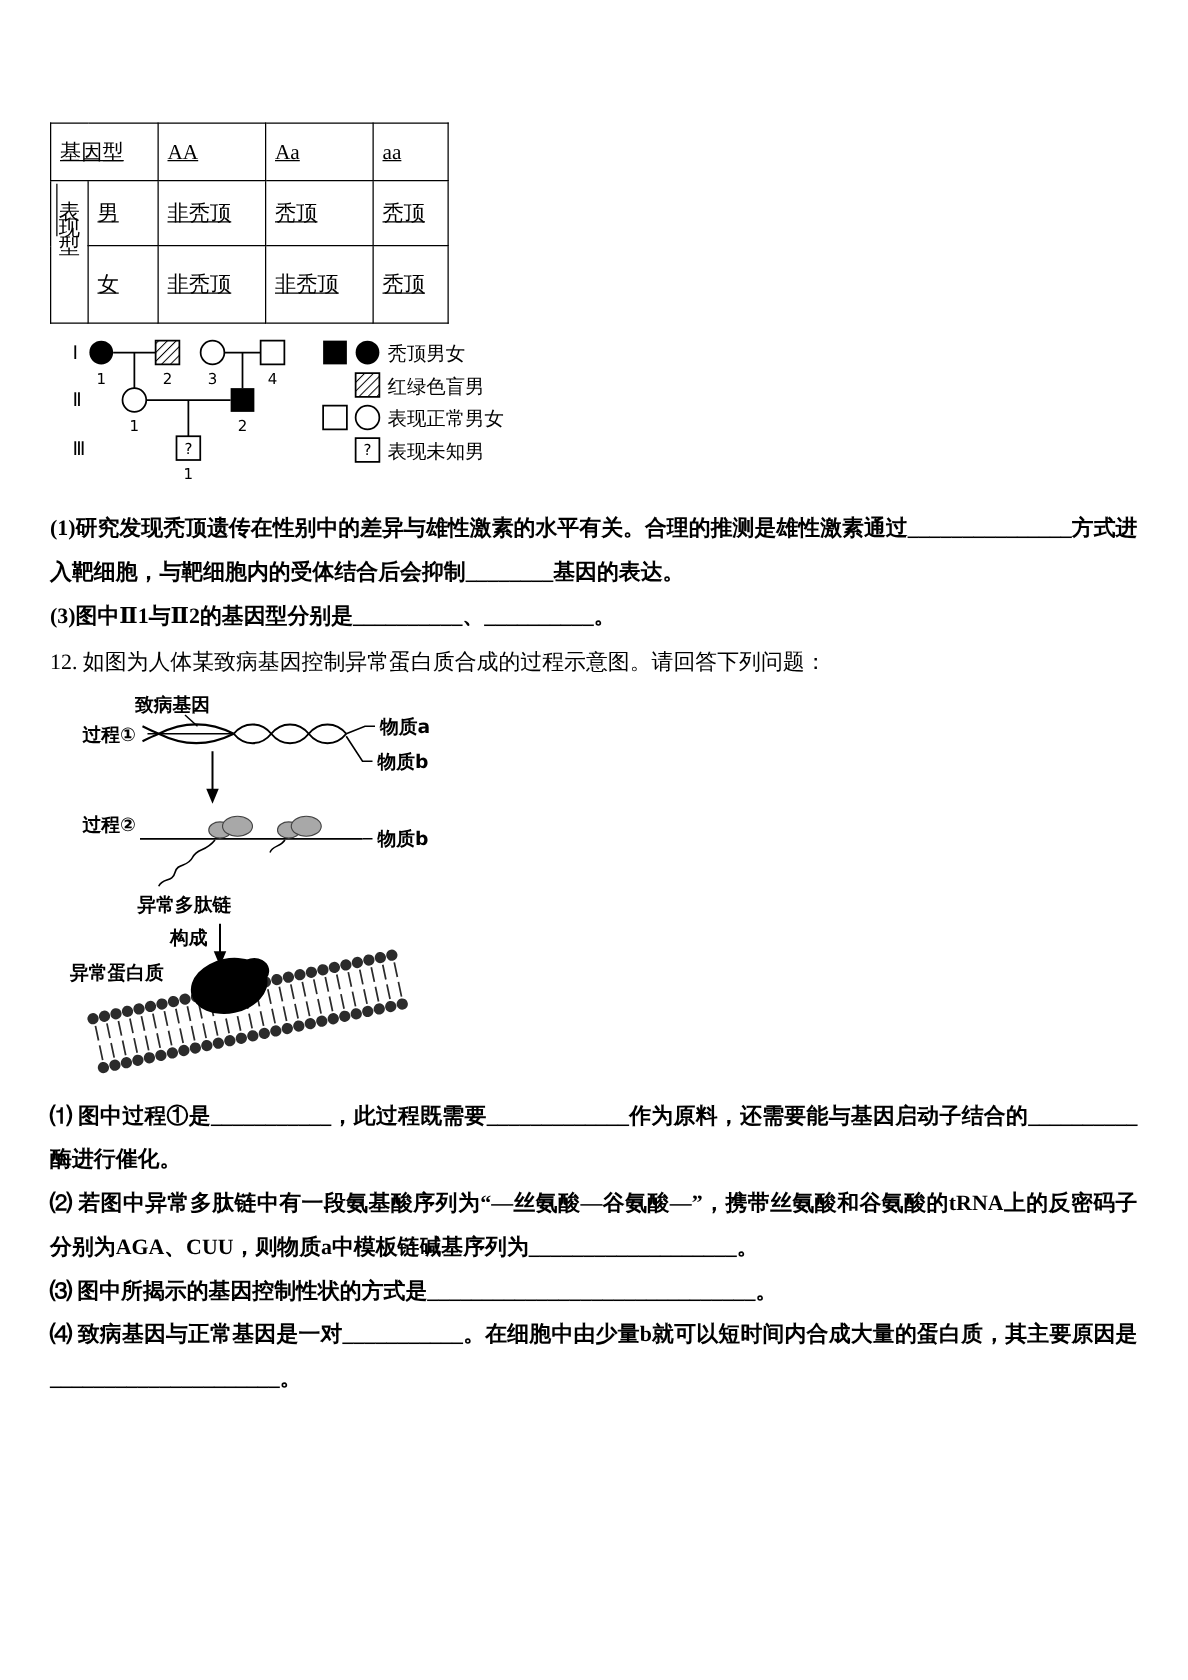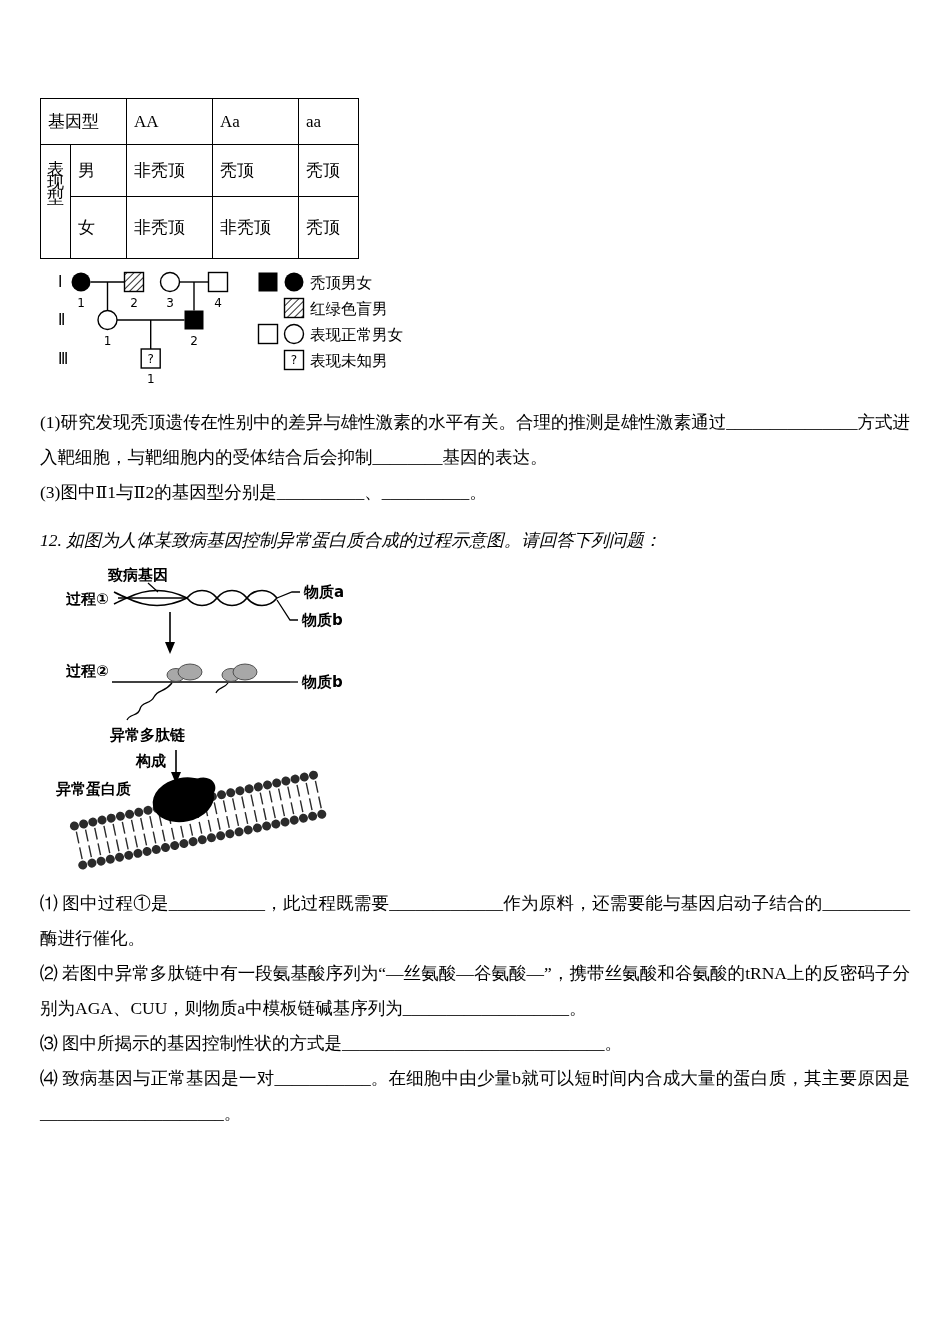--- a/index.html
+++ b/index.html
@@ -5,21 +5,21 @@
   html,body { margin:0; padding:0; }
   body {
     width:950px; height:1344px;
     background:#ffffff; color:#000;
     font-family:"Liberation Serif","DejaVu Serif",serif;
     overflow:hidden;
   }
   .page { padding:98px 40px 0 40px; }
 
   
-  table.geno { border-collapse:collapse; table-layout:fixed; width:318px; font-size:17px; }
+  table.geno { border-collapse:collapse; table-layout:fixed; width:318px; font-size:17px;text-decoration:underline; }
   table.geno th, table.geno td {
     border:1px solid #000; font-weight:normal; text-align:left;
     padding:2px 7px; vertical-align:middle;
   }
   tr.r1 { height:46px; } tr.r2 { height:52px; } tr.r3 { height:62px; }
   td.vcell {
     writing-mode:vertical-lr; text-orientation:upright;
     letter-spacing:14px; text-align:center; padding:8px 2px;
   }
 
@@ -29,22 +29,22 @@
   .ped-num { font-size:12px; }
   .ped-gen { font-size:15px; }
   .ped-legend { font-size:15.5px; }
   .dia-label { font-size:15px; font-weight:bold; }
 
   
   .qtext p, p.intro {
     margin:0; font-size:17.5px; line-height:35px;
     text-align:justify; text-justify:inter-character;
   }
-  .qtext { margin-top:12px; }
-  p.intro { margin-top:13px;font-style:italic; }
+  .qtext { margin-top:12px;font-weight:bold; }
+  p.intro { margin-top:2px; }
 </style>
 </head>
 <body>
 
 <div class="page">
 
   <table class="geno">
     <colgroup>
       <col style="width:30px">
         <col style="width:56px">

